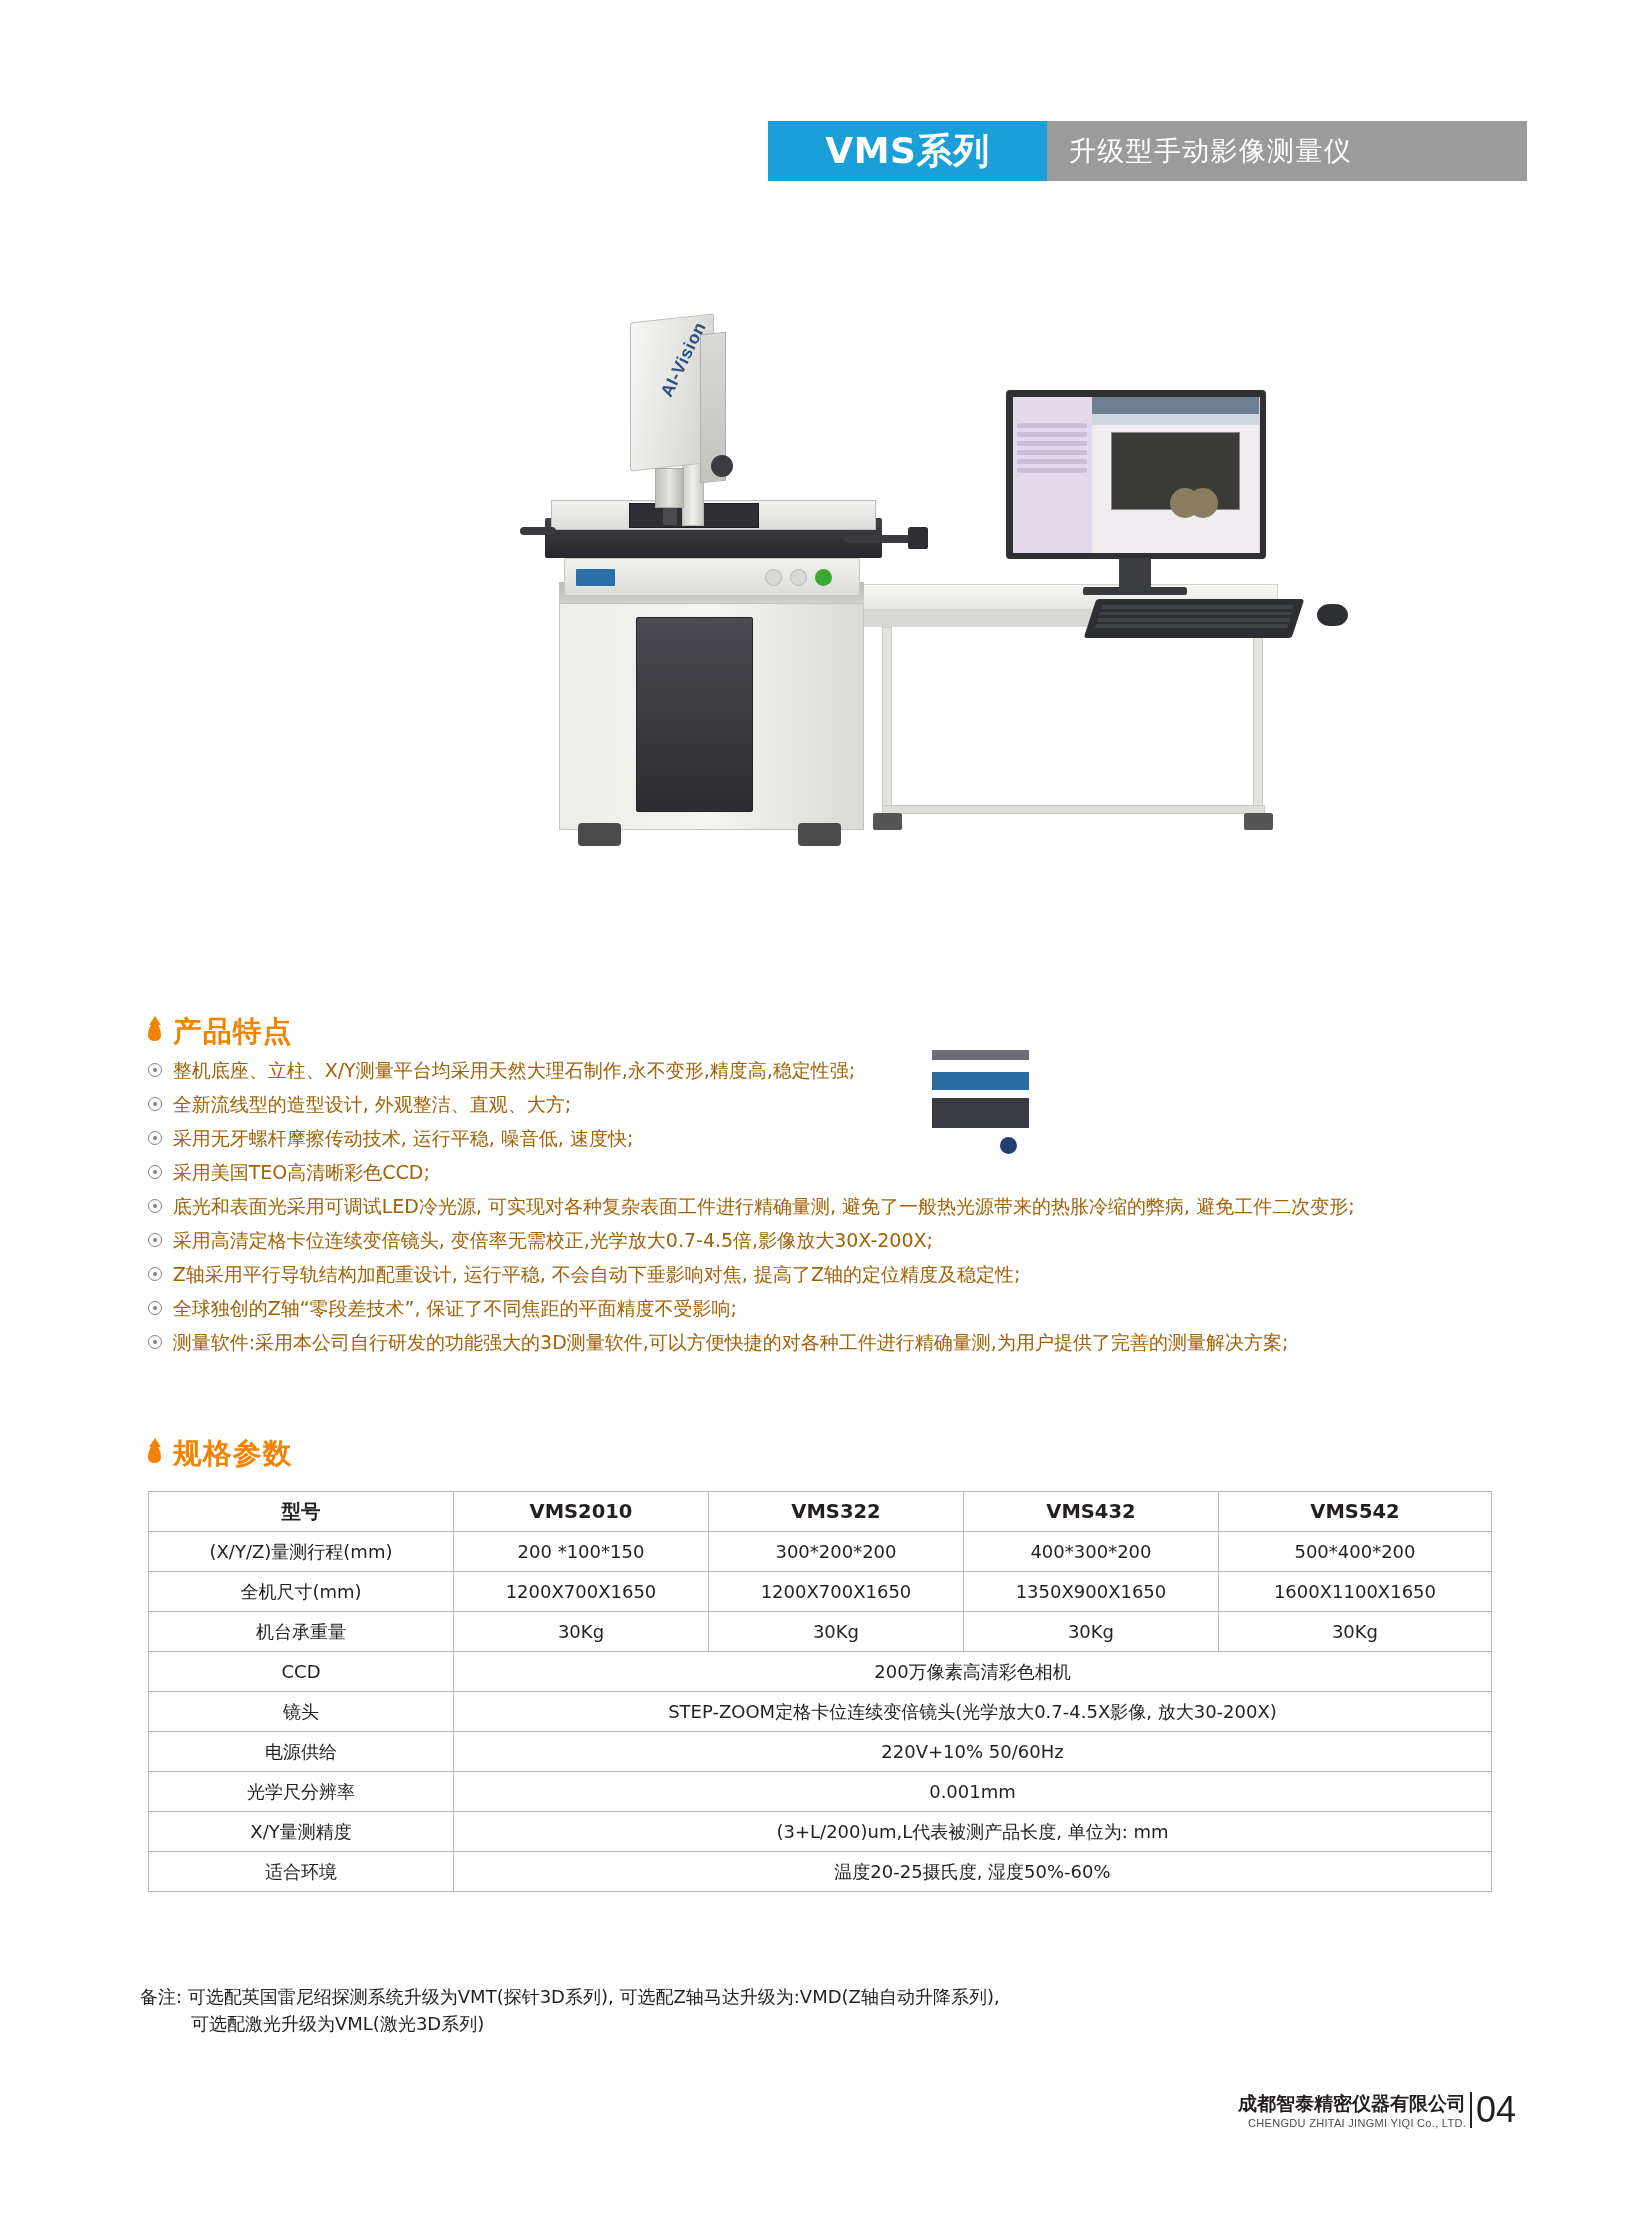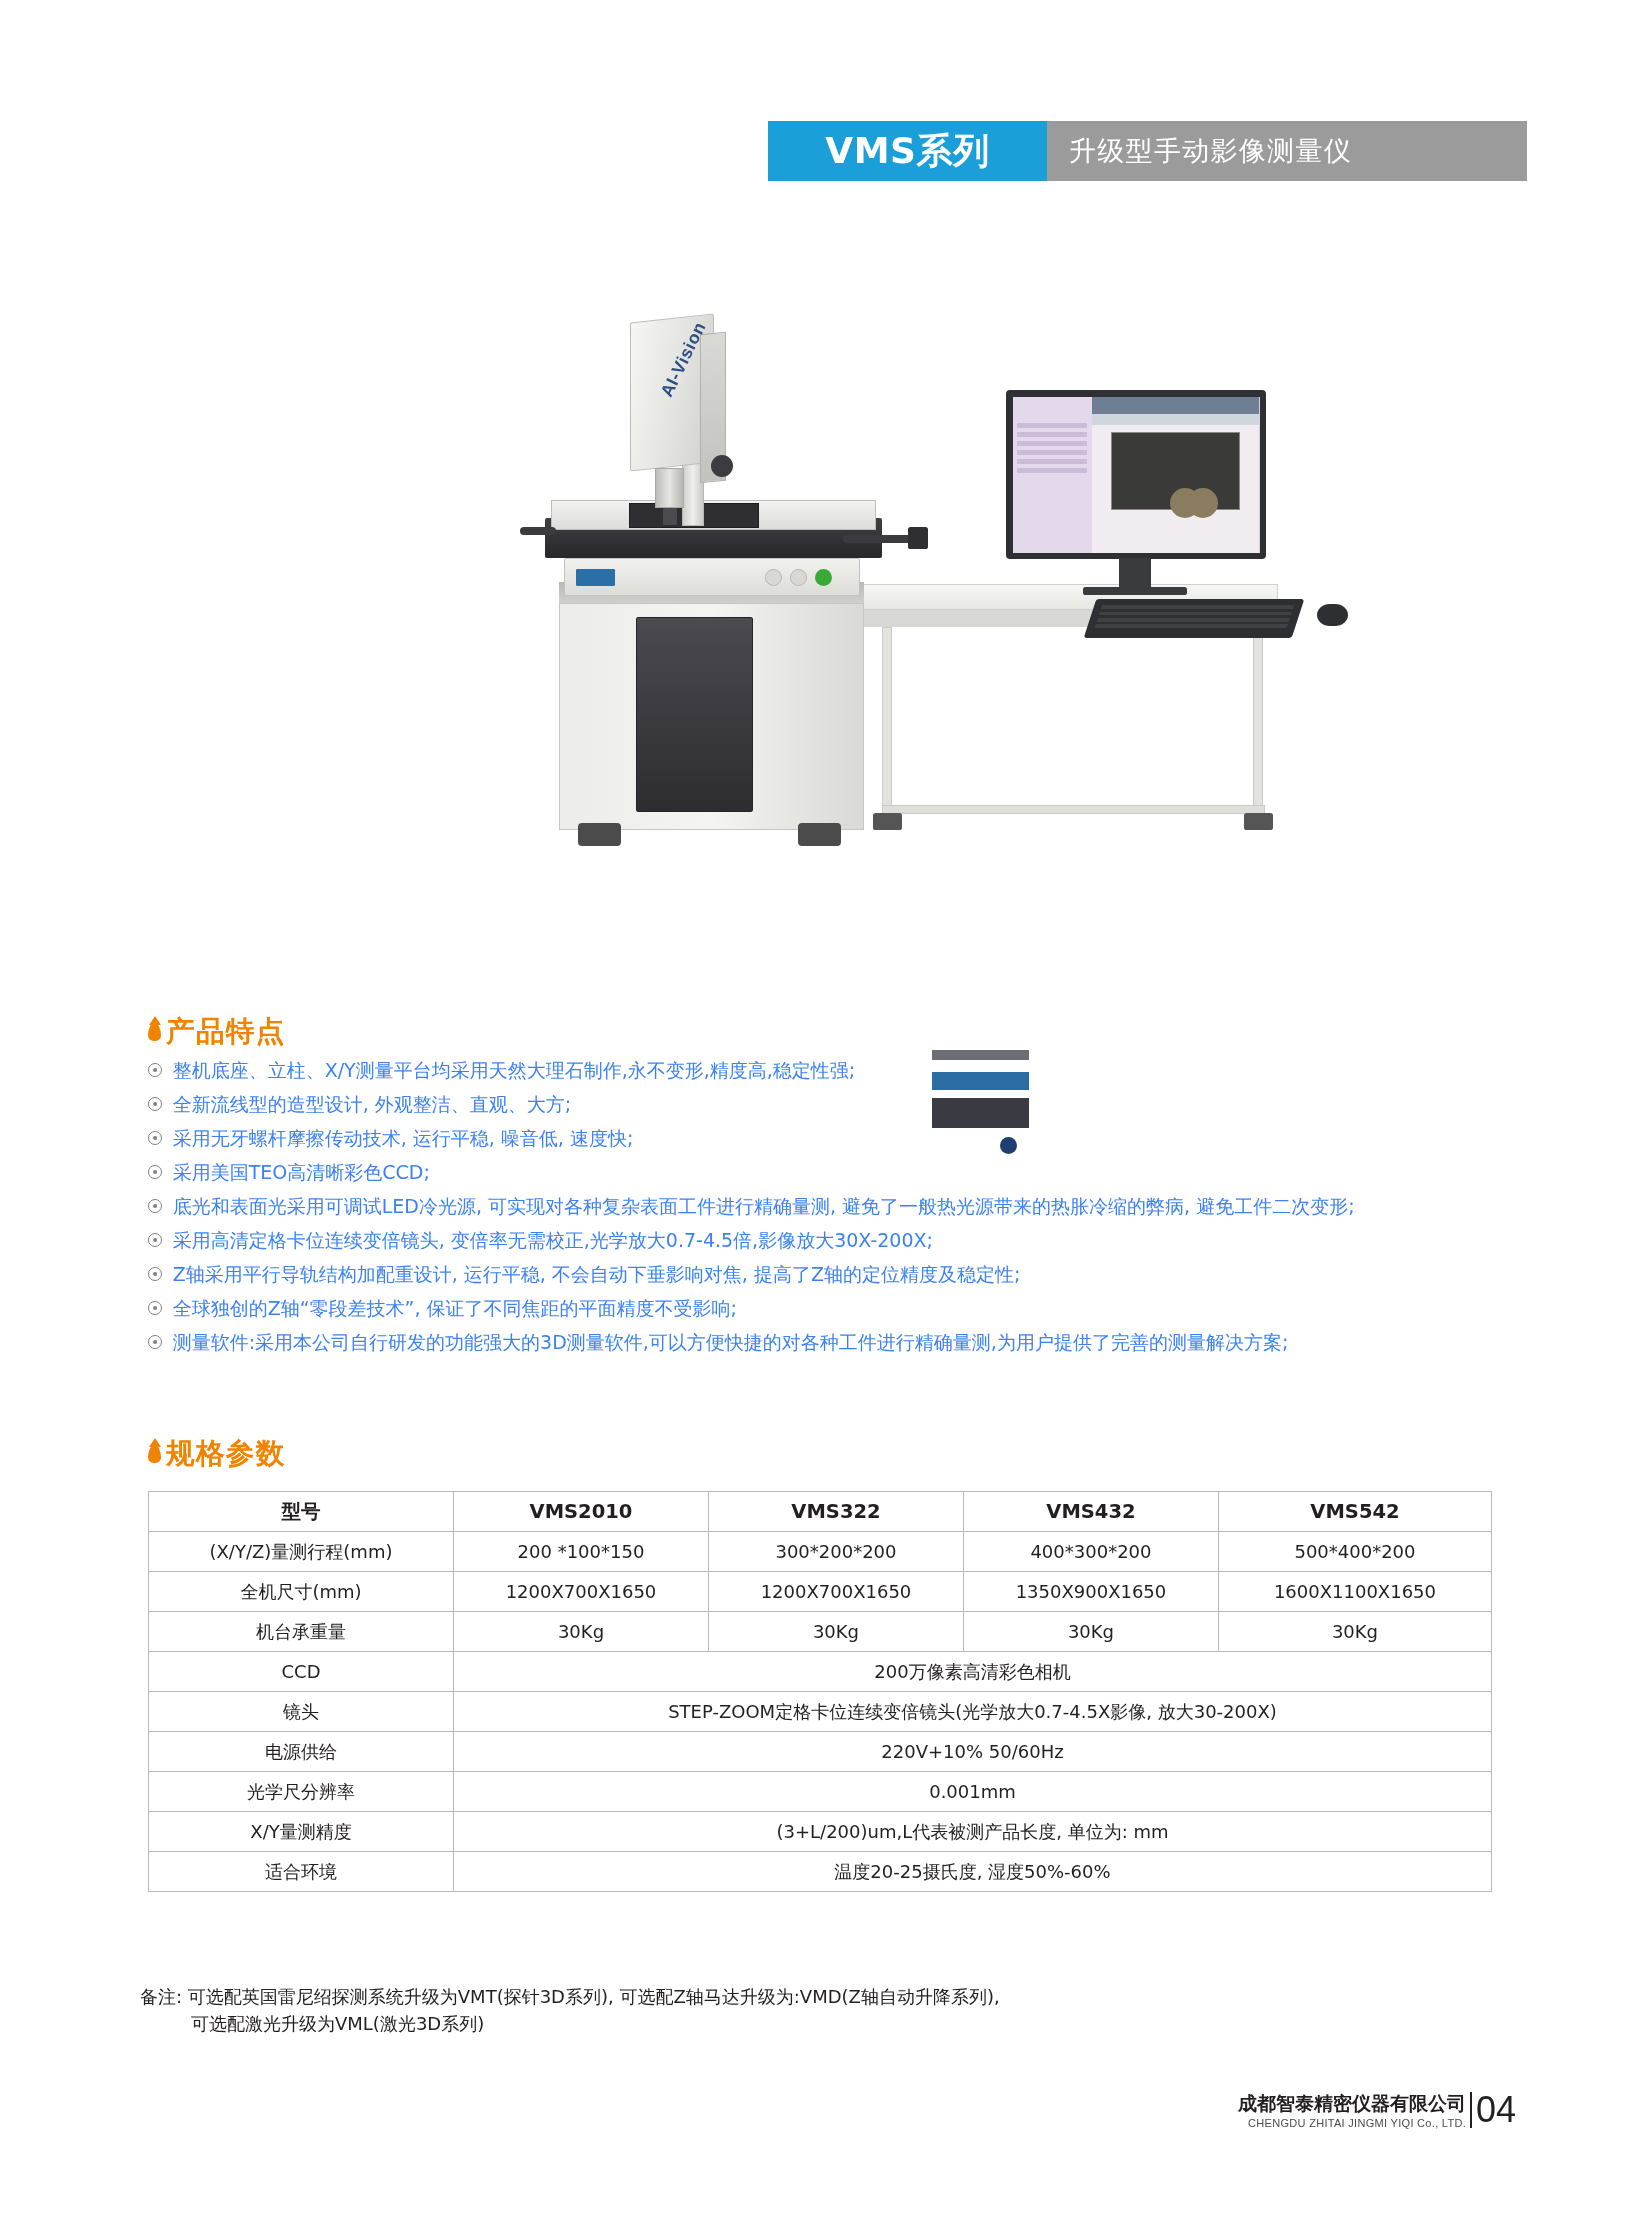--- a/index.html
+++ b/index.html
@@ -210,21 +210,21 @@
   
   .keyboard{position:absolute; left:740px; top:404px; width:208px; height:39px; background:#2e2f33; border-radius:3.2px; transform: skewX(-18deg);}
   .kb-lines{position:absolute; left:748px; top:410px; width:192px; height:26px; background:repeating-linear-gradient(#45464b 0 3.9px, #2e2f33 3.9px 6.5px); transform: skewX(-18deg); opacity:.8;}
   .mouse{position:absolute; left:967px; top:409px; width:31px; height:22px; background:#2e2f33; border-radius:50%/60%;}
 
   
   .sec {
     position: absolute;
     display: flex;
     align-items: center;
-    gap: 5px;
+    gap: 12px;
   }
   .sec .drop {
     width: 13px; height: 18px;
     background: #f08300;
     border-radius: 50% 50% 50% 50% / 70% 70% 30% 30%;
     transform: rotate(0deg);
     position: relative;
   }
   .sec .drop::before {
     content:""; position:absolute; left:50%; top:-6.5px; transform:translateX(-50%);
@@ -265,21 +265,21 @@
     position: relative;
   }
   .feat .bullet::after {
     content:""; position:absolute; left:50%; top:50%;
     transform: translate(-50%,-50%);
     width:3.9px; height:3.9px; border-radius:50%; background:#808080;
   }
   .feat .txt {
     font-size: 19px;
     line-height: 1.35;
-    color: #3b82f6;
+    color: #a16207;
     font-family: "DejaVu Sans", "Liberation Sans", sans-serif;
   }
 
   
   .spec-table {
     position: absolute;
     top: 1491px;
     left: 148px;
     width: 1344px;
     border-collapse: collapse;

